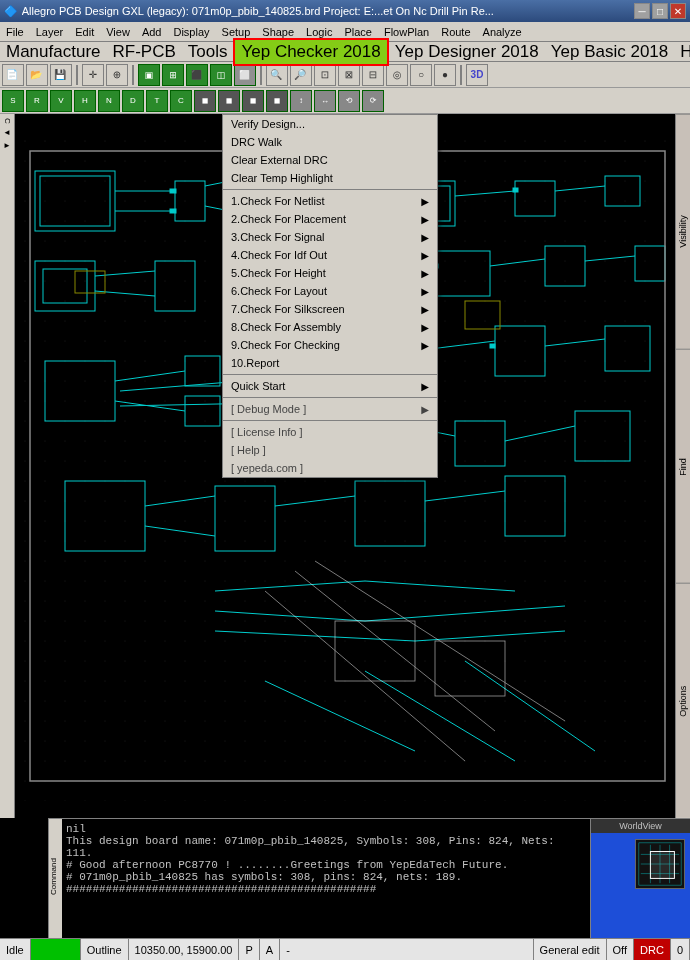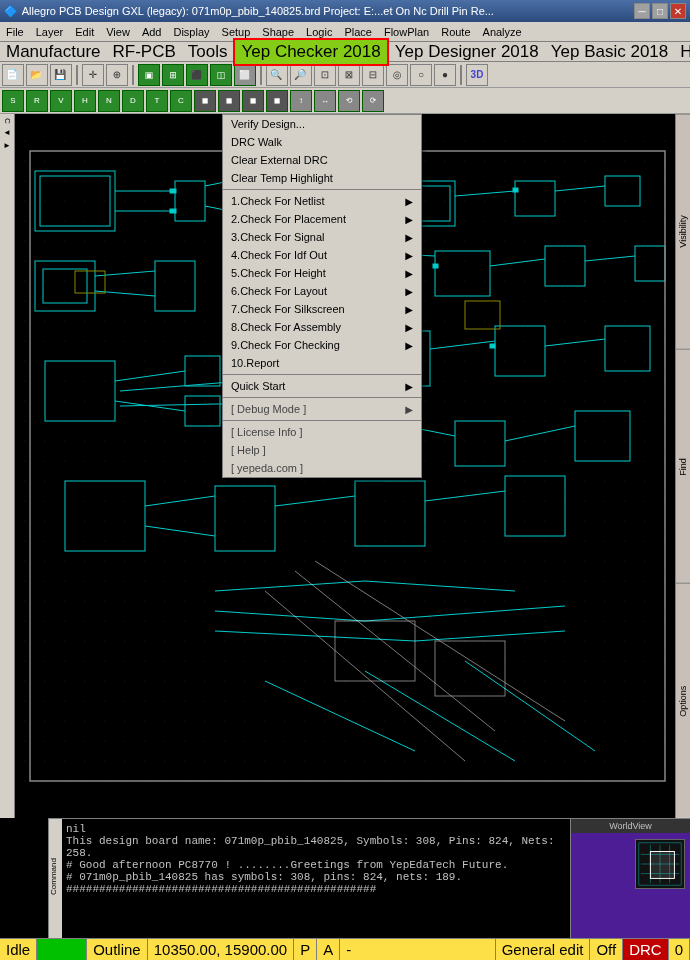--- a/index.html
+++ b/index.html
@@ -110,21 +110,21 @@
     #pcb-bg {
       position: absolute; inset: 0;
       background: #000;
     }
 
     
     #dropdown-menu {
       position: absolute;
       top: 0;
       left: 0;
-      width: 200px;
+      width: 216px;
       background: #d4d0c8;
       border: 1px solid #808080;
       box-shadow: 2px 2px 4px rgba(0,0,0,0.5);
       z-index: 100;
       font-size: 11px;
     }
     .dd-item {
       padding: 3px 8px;
       cursor: pointer;
       display: flex; align-items: center; justify-content: space-between;
@@ -179,46 +179,46 @@
     #command-log {
       flex: 1;
       background: #000;
       color: #c0c0c0;
       font-size: 11px;
       font-family: 'Courier New', monospace;
       padding: 4px;
       overflow: hidden;
     }
     #worldview {
-      width: 120px;
-      background: #4c1d95;
+      width: 100px;
+      background: #1d4ed8;
       border-left: 1px solid #808080;
       position: relative;
     }
     #worldview-label {
       font-size: 9px; color: #c0c0c0; text-align: center; padding: 2px;
       background: #333;
     }
     #wv-box {
       position: absolute;
       right: 5px;
       top: 20px;
       width: 50px;
       height: 50px;
       border: 1px solid #666;
       background: #111;
     }
 
     
     #statusbar {
       height: 22px;
-      background: #fde047;
+      background: #e5e5e5;
       border-top: 1px solid #808080;
       display: flex; align-items: center;
-      font-size: 15px;
+      font-size: 11px;
       gap: 0;
     }
     .sb-item {
       padding: 0 6px;
       border-right: 1px solid #808080;
       height: 100%;
       display: flex; align-items: center;
       white-space: nowrap;
     }
     .sb-item.status-text { color: #000; min-width: 30px; }
@@ -565,21 +565,21 @@
     <div class="right-tab" style="flex:1;">Options</div>
   </div>
 </div>
 
 <div id="command-area">
   <div id="command-label">
     <span style="font-size:8px;">Command</span>
   </div>
   <div id="command-log">
     <div>nil</div>
-    <div>This design board name: 071m0p_pbib_140825, Symbols: 308, Pins: 824, Nets: 258.</div>
+    <div>This design board name: 071m0p_pbib_140825, Symbols: 308, Pins: 824, Nets: 111.</div>
     <div># Good afternoon PC8770 !        ........Greetings from YepEdaTech Future.</div>
     <div># 071m0p_pbib_140825 has symbols: 308, pins: 824, nets: 189.</div>
     <div>###############################################</div>
   </div>
   <div id="worldview">
     <div id="worldview-label">WorldView</div>
     <div id="wv-box">
       <svg width="100%" height="100%" viewBox="0 0 50 50">
 
         <rect width="50" height="50" fill="#111"></rect>

